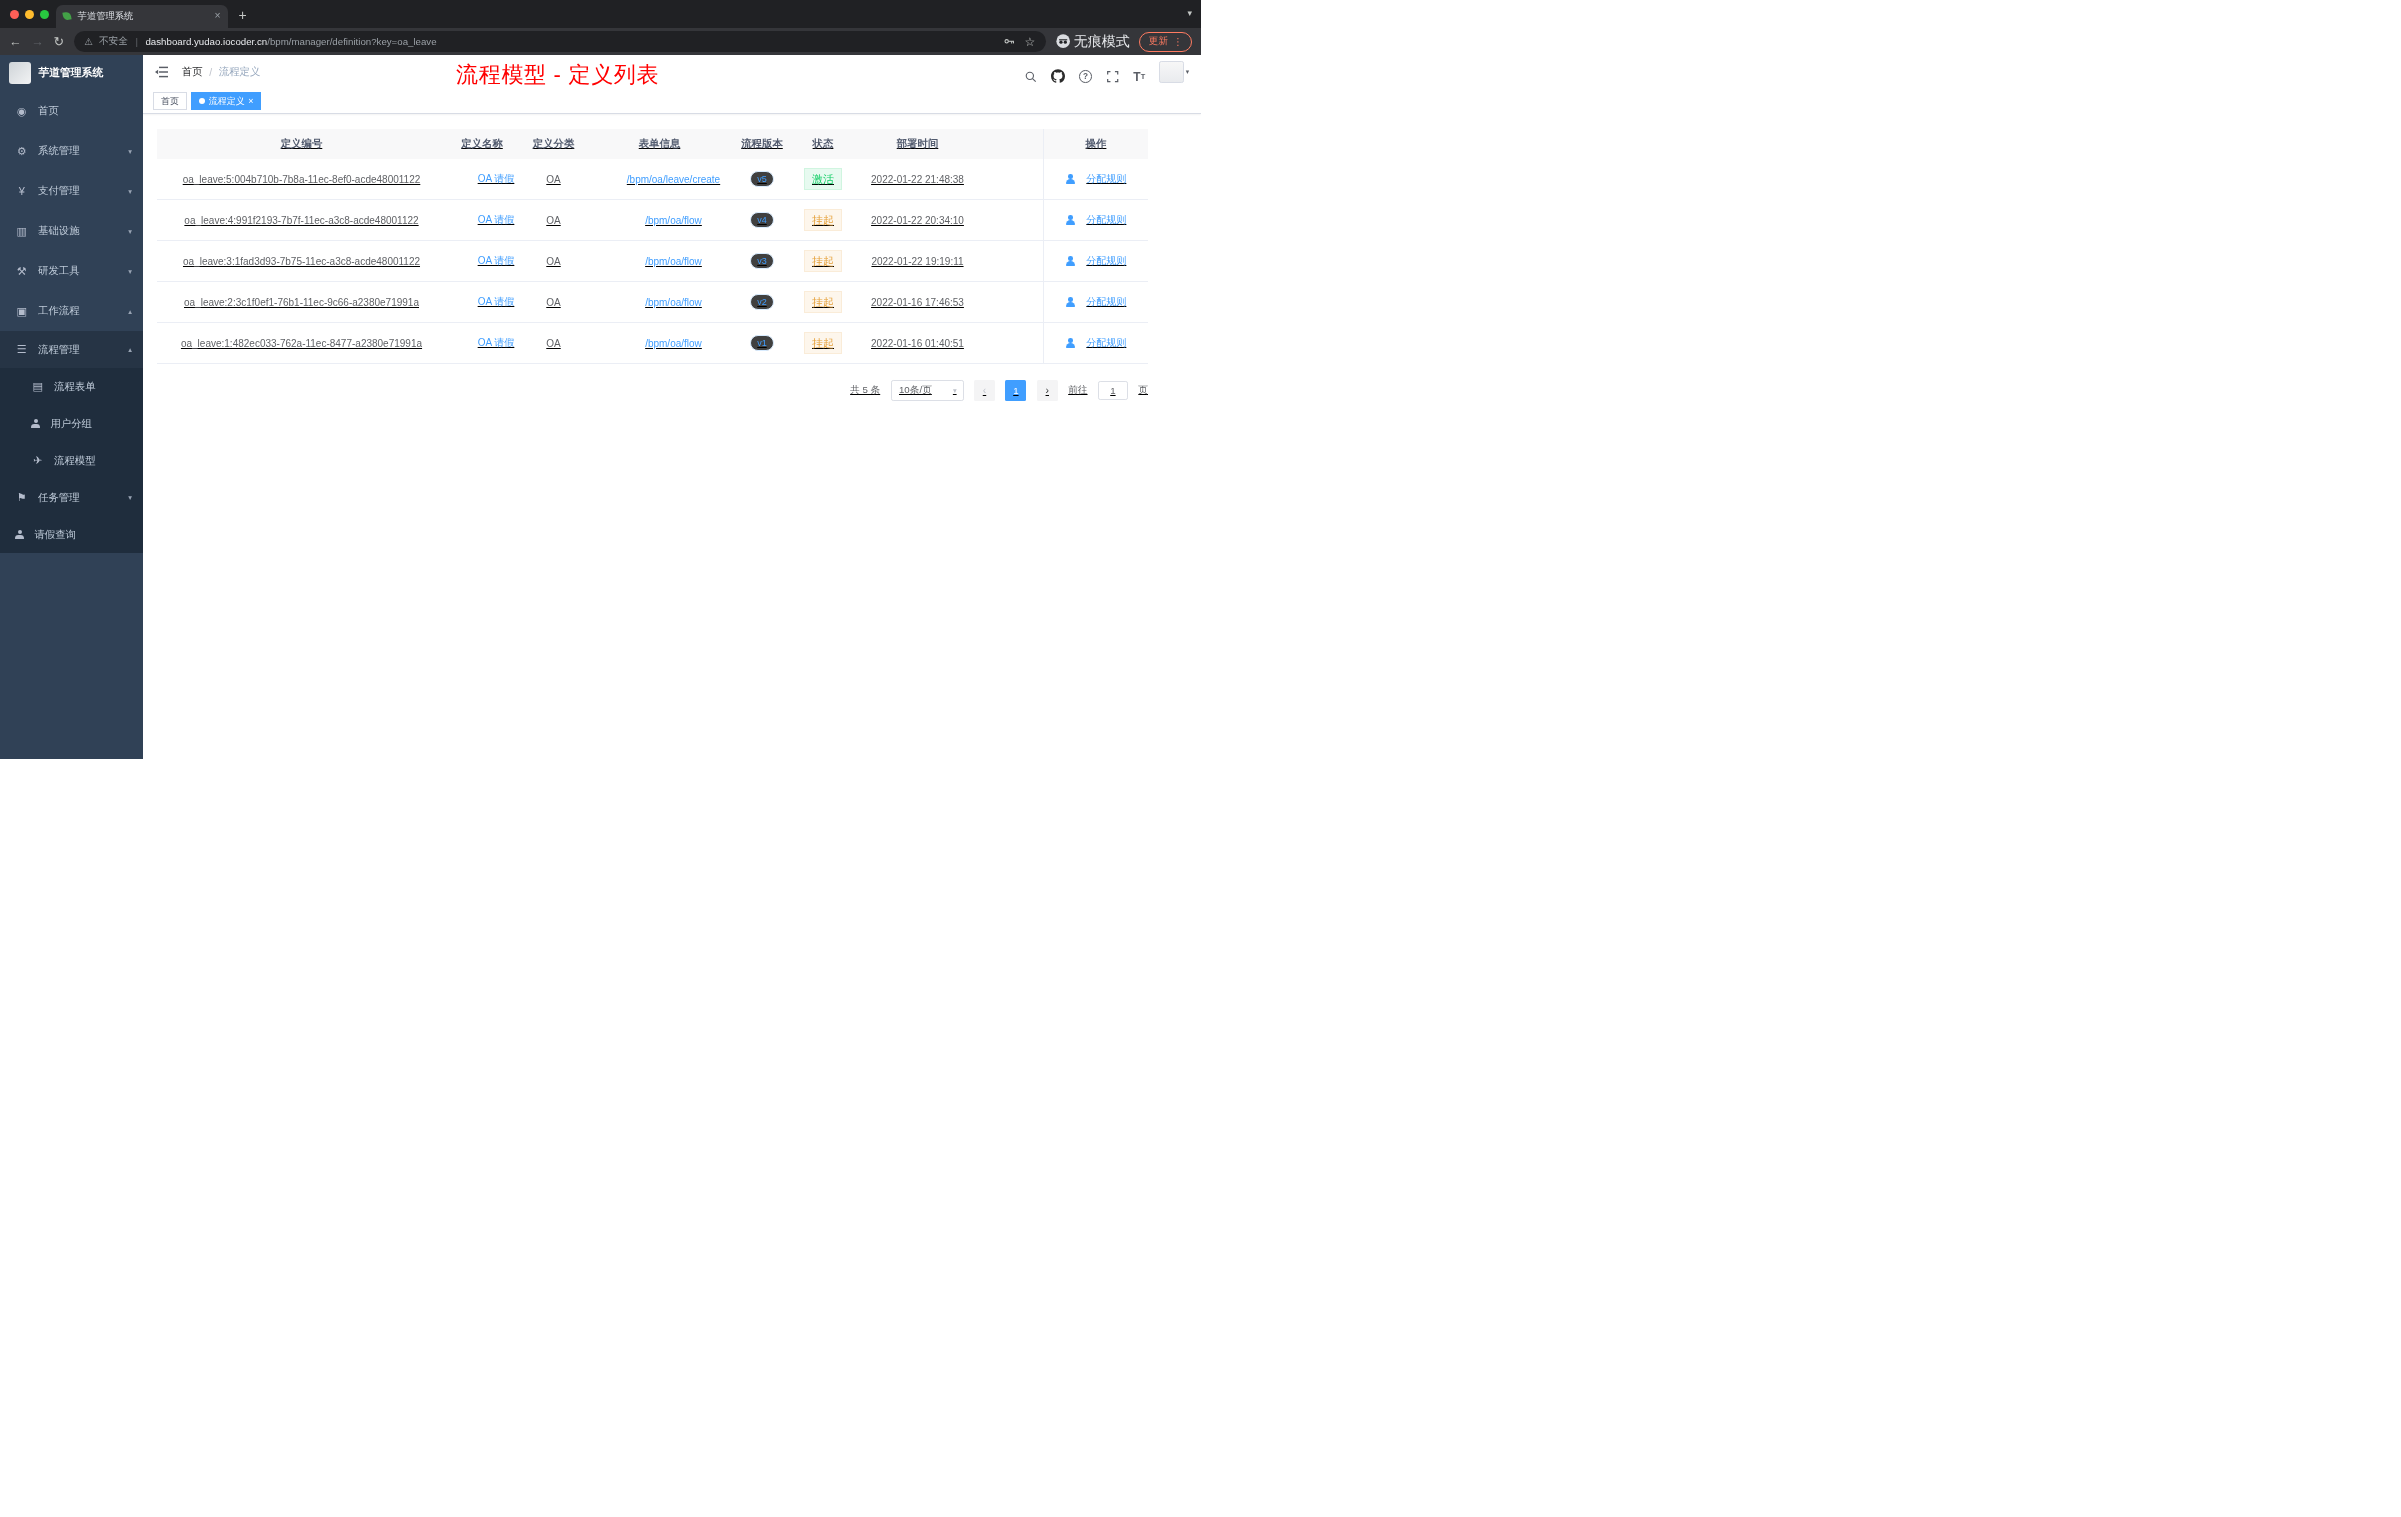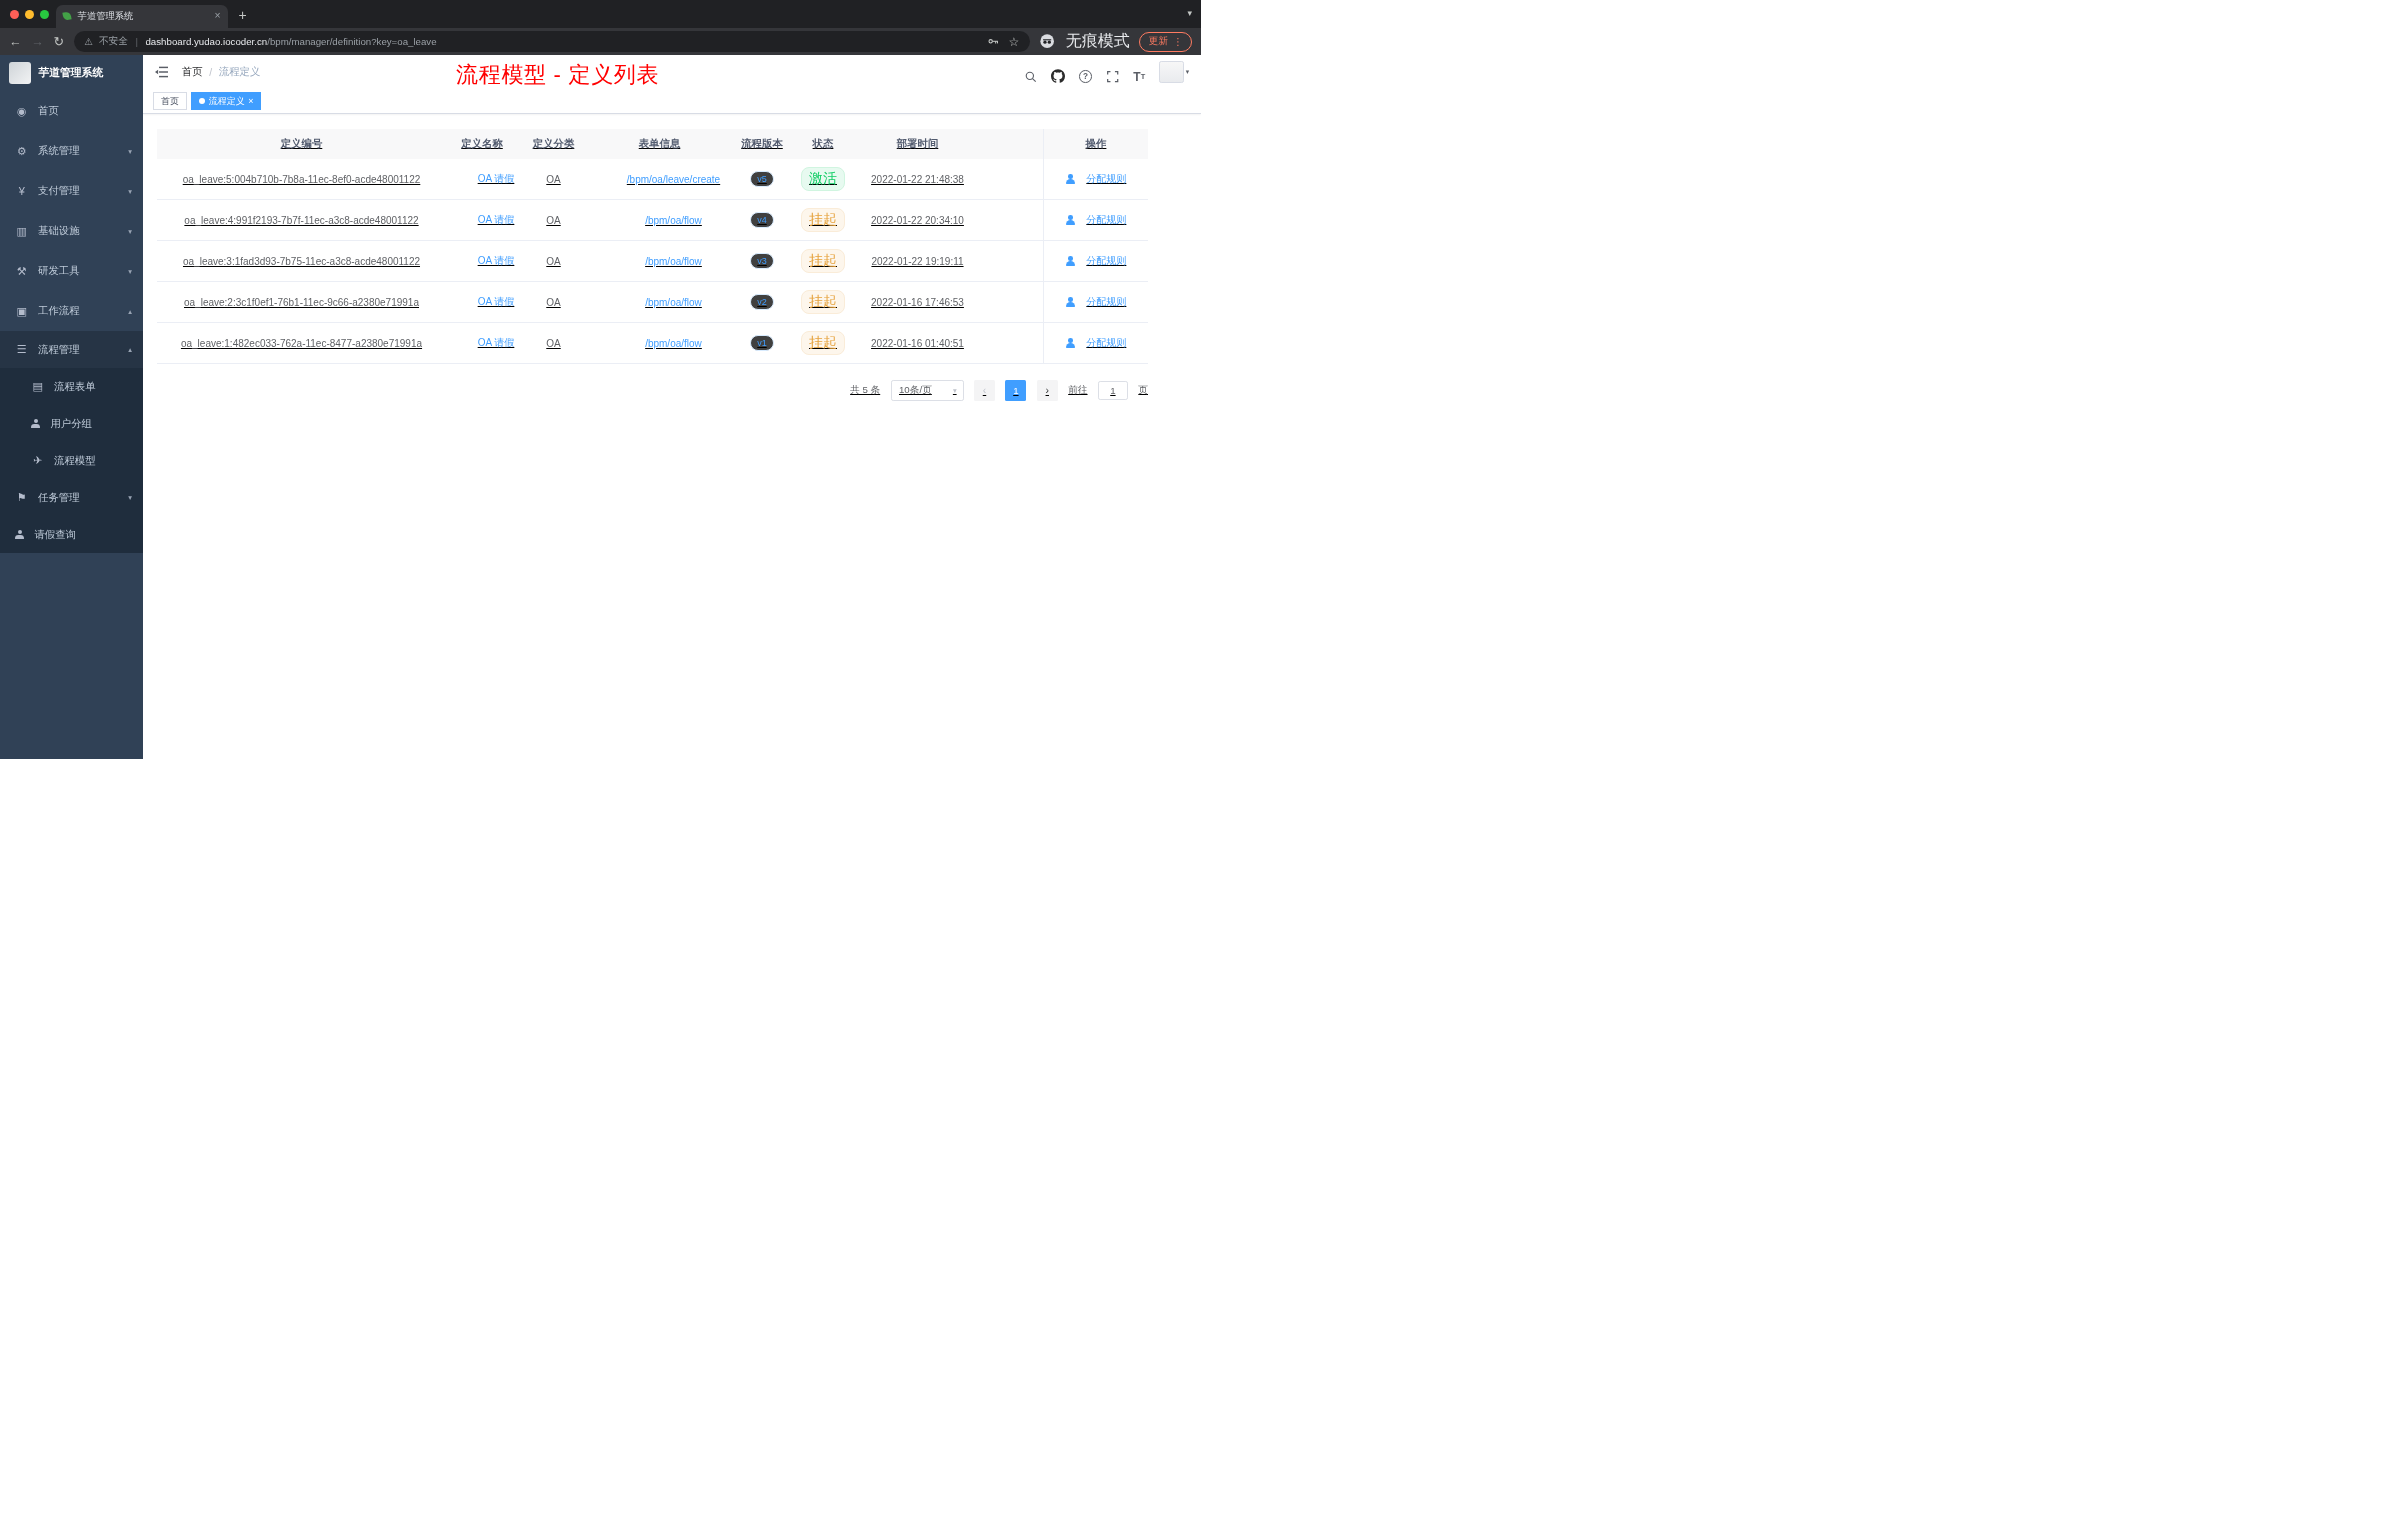--- a/index.html
+++ b/index.html
@@ -20,21 +20,21 @@
   .toolbar { height:27px; background:#35363a; display:flex; align-items:center; padding:0 9px; gap:9.7px; }
   .nav-glyph { font-size:12.6px; color:#c4c7c5; cursor:pointer; }
   .nav-glyph.disabled { color:#5f6368; }
   .omnibox { flex:1; height:21px; background:#202124; border-radius:10.4px; display:flex; align-items:center;
     padding:0 10.4px; gap:6px; font-size:9.7px; color:#9aa0a6; }
   .sec-warn { font-size:9.7px; color:#9aa0a6; }
   .omni-div { color:#5f6368; margin:0 1.5px; }
   .url-host { color:#e8eaed; }
   .url-path { color:#9aa0a6; }
   .omni-icons { margin-left:auto; display:flex; align-items:center; gap:9px; }
-  .incog { display:flex; align-items:center; gap:10px; color:#e8eaed; font-size:16px; }
+  .incog { display:flex; align-items:center; gap:2px; color:#e8eaed; font-size:14px; }
   .update-pill { display:flex; align-items:center; gap:5.2px; border:1.1px solid #ff7b61; color:#ff7b61;
     border-radius:11px; height:20px; padding:0 8.2px; font-size:9.7px; cursor:pointer; }
 
   
   .app { display:flex; height:704px; }
   .sidebar { width:143px; flex-shrink:0; background:#304156; color:#bfcbd9; font-size:10.4px; }
   .logo-row { height:36px; display:flex; align-items:center; gap:7.4px; padding:0 9px; }
   .logo-img { width:22px; height:22px; border-radius:3px; background:linear-gradient(135deg,#cfd4d8,#f2f3f4); flex-shrink:0; }
   .logo-title { color:#fff; font-weight:bold; font-size:10.8px; white-space:nowrap; }
   .menu-item { position:relative; height:40px; display:flex; align-items:center; gap:9.7px; padding:0 15px; cursor:pointer; white-space:nowrap; }
@@ -72,21 +72,21 @@
   .thead, .trow { display:flex; align-items:stretch; }
   .thead { background:#f8f8f9; height:30px; font-weight:bold; color:#515a6e; font-size:10.4px; }
   .trow { height:41px; border-bottom:0.7px solid #ebeef5; font-size:10px; color:#606266; }
   .cell { display:flex; align-items:center; justify-content:center; text-align:center; }
   .c1{width:289px;} .c2{width:72px;} .c3{width:71px;} .c4{width:141px;}
   .c5{width:64px;} .c6{width:58px;} .c7{width:131px;} .sp{flex:1;}
   .c8{width:105px; border-left:0.7px solid #ebeef5;}
   .link { color:#409eff; cursor:pointer; text-decoration:none;margin-left:28px; }
   .ver-tag { display:inline-block; padding:2.2px 6.7px; font-size:9px; border-radius:8px;
     background:#404040; border:0.7px solid #d9ecff; color:#409eff; }
-  .status-tag { display:inline-block; padding:2.2px 6.7px; font-size:14px; border-radius:8px; }
+  .status-tag { display:inline-block; padding:2.2px 6.7px; font-size:11px; border-radius:0; }
   .status-tag.success { background:#e7faf0; border:0.7px solid #d0f5e0; color:#13ce66; }
   .status-tag.warning { background:#fdf6ec; border:0.7px solid #faecd8; color:#e6a23c; }
   .action-link { display:flex; align-items:center; gap:11px; color:#409eff; cursor:pointer; }
 
   .icon-person { position:relative; display:inline-block; width:9.7px; height:9.7px; }
   .icon-person::before { content:""; position:absolute; top:0; left:2.6px; width:4.5px; height:4.5px; border-radius:50%; background:currentColor; }
   .icon-person::after { content:""; position:absolute; bottom:0; left:0.4px; width:9px; height:4.5px; border-radius:4.5px 4.5px 0.7px 0.7px; background:currentColor; }
 
   .pagination { width:991px; margin-top:16.3px; display:flex; justify-content:flex-end; align-items:center;
     gap:10.4px; font-size:9.7px; color:#606266; }

